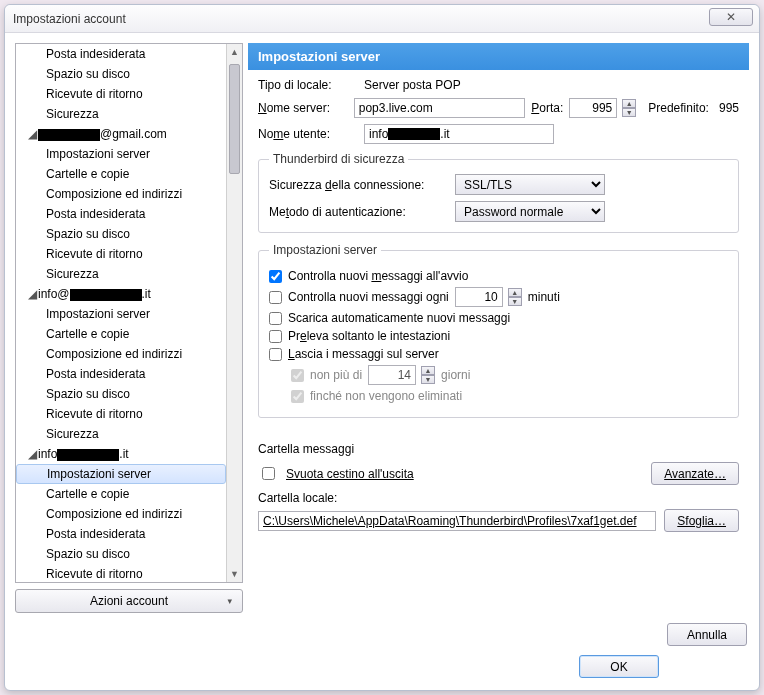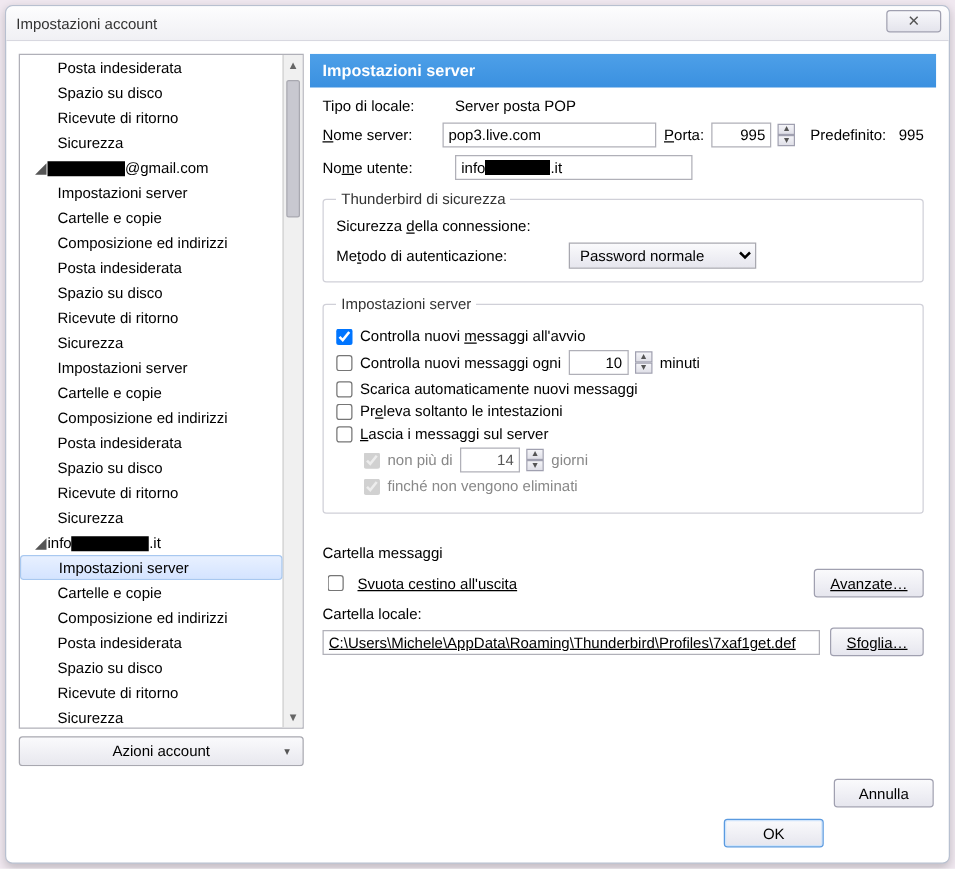--- a/index.html
+++ b/index.html
@@ -68,20 +68,21 @@
             <div class="tree-item">Ricevute di ritorno</div>
             <div class="tree-item">Sicurezza</div>
             <div class="tree-item account"><span class="tri">◢</span><span></span><span class="redact" style="width: 62px;"></span><span>@gmail.com</span></div>
             <div class="tree-item">Impostazioni server</div>
             <div class="tree-item">Cartelle e copie</div>
             <div class="tree-item">Composizione ed indirizzi</div>
             <div class="tree-item">Posta indesiderata</div>
             <div class="tree-item">Spazio su disco</div>
             <div class="tree-item">Ricevute di ritorno</div>
             <div class="tree-item">Sicurezza</div>
+            <div class="tree-item account"><span class="tri">◢</span><span>info@</span><span class="redact" style="width: 72px;"></span><span>.it</span></div>
             <div class="tree-item">Impostazioni server</div>
             <div class="tree-item">Cartelle e copie</div>
             <div class="tree-item">Composizione ed indirizzi</div>
             <div class="tree-item">Posta indesiderata</div>
             <div class="tree-item">Spazio su disco</div>
             <div class="tree-item">Ricevute di ritorno</div>
             <div class="tree-item">Sicurezza</div>
             <div class="tree-item account"><span class="tri">◢</span><span>info</span><span class="redact" style="width: 62px;"></span><span>.it</span></div>
             <div class="tree-item selected">Impostazioni server</div>
             <div class="tree-item">Cartelle e copie</div>
@@ -129,20 +130,21 @@
             <span>info</span>
               <span class="redact" style="width:52px"></span>
               <span>.it</span>
           </div>
         </div>
 
         <fieldset>
           <legend>Thunderbird di sicurezza</legend>
           <div class="row">
             <span style="width:180px">Sicurezza <span class="underline-letter">d</span>ella connessione:</span>
+            <select class="combo"><option>SSL/TLS</option></select>
           </div>
           <div class="row" style="margin-bottom:0">
             <span style="width:180px">Me<span class="underline-letter">t</span>odo di autenticazione:</span>
             <select class="combo"><option>Password normale</option></select>
           </div>
         </fieldset>
 
         <fieldset>
           <legend>Impostazioni server</legend>
           <div class="chk-row">

